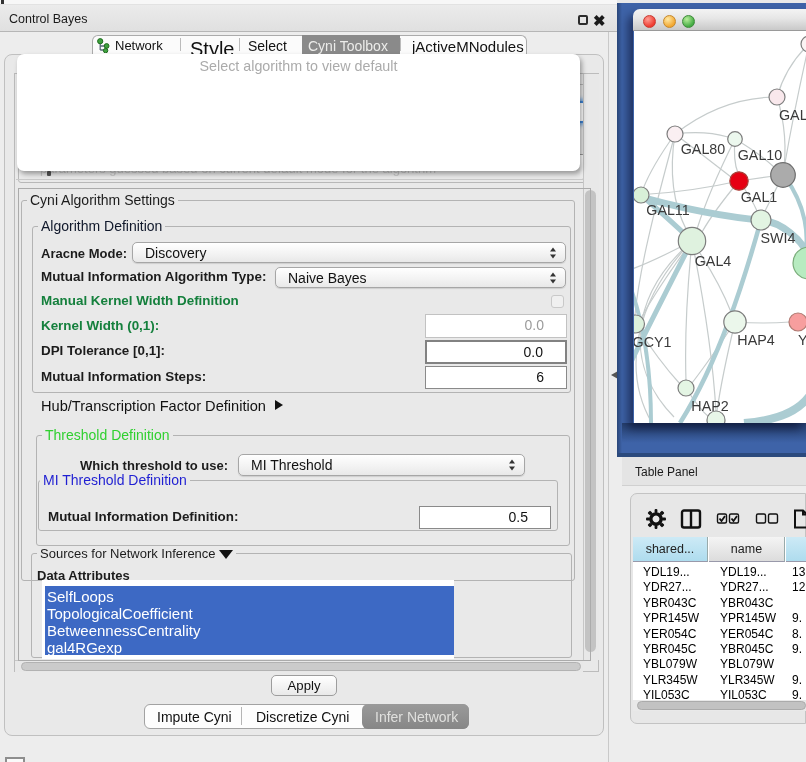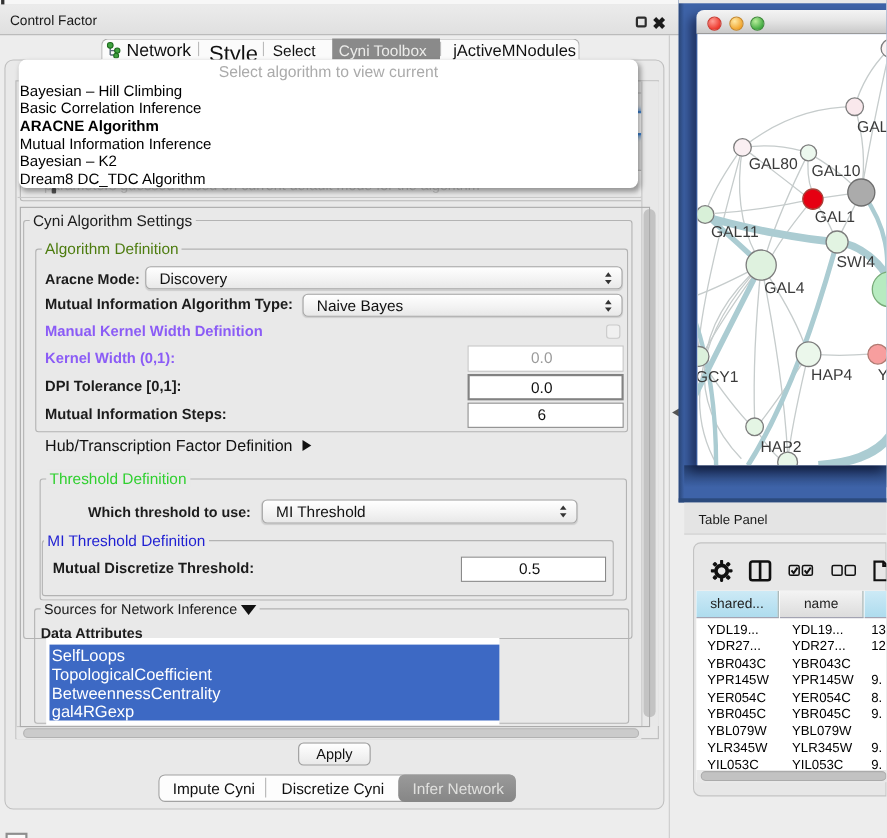--- a/index.html
+++ b/index.html
@@ -1,56 +1,56 @@
 <!DOCTYPE html>
 <html><head><meta charset="utf-8">
 <style>
 *{margin:0;padding:0;box-sizing:border-box}
 html,body{width:806px;height:762px}
 body{position:relative;font-family:"Liberation Sans",sans-serif;font-size:14px;overflow:hidden;background:#EDEDED;color:#111}
 .abs{position:absolute}
 .lbl{position:absolute;font-weight:bold;color:#1c1c1c;white-space:nowrap;font-size:13.4px}
-.glbl{position:absolute;font-weight:bold;color:#8b5cf6;white-space:nowrap;font-size:13.4px}
+.glbl{position:absolute;font-weight:bold;color:#15803d;white-space:nowrap;font-size:13.4px}
 .grp{position:absolute;border:1px solid #b3b3b3;border-radius:3px}
 .gtit{position:absolute;top:-9px;left:5px;background:#e9e9e9;padding:0 3px;white-space:nowrap}
 .combo{position:absolute;background:linear-gradient(#ffffff,#f2f2f2 60%,#e8e8e8);border:1px solid #a6a6a6;border-radius:5px;box-shadow:0 1px 1px rgba(0,0,0,.12)}
 .combo .ct{position:absolute;left:12px;top:0;bottom:0;display:flex;align-items:center;white-space:nowrap}
 .arrows{position:absolute;right:8px;top:50%;transform:translateY(-50%);width:7px;height:11px}
 .arrows i{position:absolute;left:0;width:0;height:0;border-left:3.5px solid transparent;border-right:3.5px solid transparent}
 .arrows i.up{top:0;border-bottom:4.5px solid #333}
 .arrows i.dn{bottom:0;border-top:4.5px solid #333}
-.field{position:absolute;background:#fff;text-align:center;padding-right:7px;line-height:21px}
+.field{position:absolute;background:#fff;text-align:right;padding-right:22px;line-height:21px}
 </style></head>
 <body>
 
 <div class="abs" style="left:0;top:0;width:618px;height:762px;background:#EDEDED"></div>
 <div class="abs" style="left:0;top:0;width:618px;height:5px;background:#f7f7f7;border-bottom:1px solid #e2e2e2"></div>
 <div class="abs" style="left:1px;top:0;width:3px;height:4px;background:#333"></div>
 
 <div class="abs" style="left:0;top:5px;width:618px;height:27px;background:linear-gradient(#ebebeb,#e0e0e0);border-bottom:1px solid #b6b6b6"></div>
-<div class="abs" style="left:9px;top:12px;font-size:12.5px;color:#1a1a1a">Control Factor</div>
+<div class="abs" style="left:9px;top:12px;font-size:12.5px;color:#1a1a1a">Control Bayes</div>
 <div class="abs" style="left:578px;top:15px;width:10px;height:10px;border:2px solid #2c2c2c;border-radius:2px"></div>
 <div class="abs" style="left:593px;top:12px;font-size:15px;font-weight:bold;color:#1a1a1a">✖</div>
 
 <div class="abs" style="left:4px;top:54px;width:600px;height:682px;background:#e9e9e9;border:1px solid #c0c0c0;border-radius:8px"></div>
 <div class="abs" style="left:608px;top:32px;width:1px;height:730px;background:#c9c9c9"></div>
 
 <div class="abs" style="left:92px;top:35px;width:435px;height:19px;background:#fbfbfb;border:1px solid #ababab;border-bottom:none;border-radius:6px 6px 0 0"></div>
 <div class="abs" style="left:180px;top:38px;width:1px;height:13px;background:#bbb"></div>
 <div class="abs" style="left:239px;top:38px;width:1px;height:13px;background:#bbb"></div>
 <div class="abs" style="left:302px;top:35px;width:98px;height:19px;background:#8a8a8a"></div>
 <div class="abs" style="left:400px;top:38px;width:1px;height:13px;background:#bbb"></div>
 
 <svg class="abs" style="left:97px;top:38px" width="14" height="15" viewBox="0 0 14 15">
 <path d="M3.2 4 L3.2 12 M3.2 8 L9 8 M3.2 12 L8 12" stroke="#5a6b7a" stroke-width="1.3" fill="none"></path>
 <circle cx="3.2" cy="3.2" r="2.6" fill="#3fa23f" stroke="#1e6b1e"></circle>
 <circle cx="9.6" cy="8" r="2.4" fill="#3fa23f" stroke="#1e6b1e"></circle>
 <circle cx="8.6" cy="12.6" r="2.2" fill="#3fa23f" stroke="#1e6b1e"></circle>
 </svg>
-<div class="abs" style="left:115px;top:38px;font-size:16px;color:#111">Network</div>
+<div class="abs" style="left:115px;top:38px;font-size:13px;color:#111">Network</div>
 <div class="abs" style="left:190px;top:38px;font-size:20px;color:#111">Style</div>
 <div class="abs" style="left:248px;top:38px;font-size:14px;color:#111">Select</div>
 <div class="abs" style="left:308px;top:38px;font-size:14px;color:#ececea">Cyni Toolbox</div>
 <div class="abs" style="left:412px;top:38px;font-size:15px;color:#111">jActiveMNodules</div>
 
 <div class="abs" style="left:14px;top:73px;width:585px;height:599px;border:1px solid #bcbcbc;background:#e9e9e9"></div>
 
 <div class="abs" style="left:18px;top:84px;width:576px;height:99px;border:1px solid #b8b8b8;border-radius:3px"></div>
 <div class="abs" style="left:30px;top:101px;width:558px;height:22px;background:#fff;border:2.5px solid #3f86d8;border-radius:6px;box-shadow:0 0 4px 2px rgba(100,160,225,.9)"></div>
 <div class="abs" style="left:580px;top:154px;width:8px;height:26px;background:linear-gradient(#ffffff,#e8e8e8);border:1px solid #9a9a9a;border-left:none;border-radius:0 6px 6px 0"></div>
@@ -65,21 +65,21 @@
 
 <div class="abs" style="left:15px;top:660px;width:568px;height:12px;background:#e8e8e8;border-top:1px solid #c6c6c6"></div>
 <div class="abs" style="left:21px;top:662px;width:560px;height:9px;background:#cbcbcb;border:1px solid #b2b2b2;border-radius:4.5px"></div>
 
 <div class="abs" style="left:18px;top:188px;width:573px;height:473px;border:1px solid #ababab"></div>
 <div class="grp" style="left:21px;top:200px;width:554px;height:381px">
   <span class="gtit" style="color:#1c1c1c">Cyni Algorithm Settings</span>
 </div>
 
 <div class="grp" style="left:32px;top:226px;width:539px;height:167px">
-  <span class="gtit" style="color:#4d7c0f">Algorithm Definition</span>
+  <span class="gtit" style="color:#0f172a">Algorithm Definition</span>
 </div>
 <div class="lbl" style="left:41px;top:246px;font-size:13px">Aracne Mode:</div>
 <div class="combo" style="left:132px;top:242px;width:434px;height:21px">
     <span class="ct">Discovery</span>
     <span class="arrows">
       <i class="up"></i>
       <i class="dn"></i>
     </span>
   </div>
 <div class="lbl" style="left:41px;top:269px">Mutual Information Algorithm Type:</div>
@@ -105,46 +105,38 @@
   <span class="gtit" style="color:#30d030">Threshold Definition</span>
 </div>
 <div class="lbl" style="left:80px;top:458px;font-size:13px">Which threshold to use:</div>
 <div class="combo" style="left:238px;top:454px;width:287px;height:22px">
     <span class="ct">MI Threshold</span>
     <span class="arrows">
       <i class="up"></i>
       <i class="dn"></i>
     </span>
   </div>
-<div class="grp" style="left:38px;top:491px;width:520px;height:51px">
+<div class="grp" style="left:38px;top:480px;width:520px;height:51px">
   <span class="gtit" style="color:#1f1fd2;left:1px">MI Threshold Definition</span>
 </div>
-<div class="lbl" style="left:48px;top:509px">Mutual Discretize Threshold:</div>
+<div class="lbl" style="left:48px;top:509px">Mutual Information Definition:</div>
 <div class="field" style="left:419px;top:506px;width:132px;height:23px;border:1px solid #8a8a8a">0.5</div>
 
 <div class="grp" style="left:31px;top:553px;width:541px;height:105px">
   <span class="gtit" style="color:#1c1c1c;font-weight:normal;font-size:13px;top:-8px">Sources for Network Inference <span style="display:inline-block;width:0;height:0;border-left:7px solid transparent;border-right:7px solid transparent;border-top:9px solid #111;vertical-align:-1px"></span></span>
 </div>
 <div class="lbl" style="left:37px;top:568px;font-size:13px">Data Attributes</div>
 <div class="abs" style="left:42px;top:580px;width:412px;height:79px;background:#fff;overflow:hidden">
   <div class="abs" style="left:3px;top:6px;width:498px;height:69px;background:#3d69c4"></div>
   <div class="abs" style="left:5px;top:8px;color:#fff;line-height:17px;font-size:15px">SelfLoops<br>TopologicalCoefficient<br>BetweennessCentrality<br>gal4RGexp</div>
   <div class="abs" style="left:504px;top:4px;width:11px;height:58px;background:#c6c6c6;border-radius:5.5px"></div>
 </div>
 
 <div class="abs" style="left:17px;top:54px;width:563px;height:117px;background:#fff;border-radius:7px;box-shadow:2px 3px 5px rgba(0,0,0,.35)">
-  <div style="position:absolute;left:0;right:0;top:4px;text-align:center;color:#ababab;font-size:14.3px">Select algorithm to view current</div>
-  <div style="position:absolute;left:1px;top:21px;line-height:16px;color:#000;white-space:nowrap;font-size:13.7px">
-    Bayesian – Hill Climbing<br>
-    Basic Correlation Inference<br>
-    <b>ARACNE Algorithm</b><br>
-    Mutual Information Inference<br>
-    Bayesian – K2<br>
-    Dream8 DC_TDC Algorithm
-  </div>
+  <div style="position:absolute;left:0;right:0;top:4px;text-align:center;color:#ababab;font-size:14.3px">Select algorithm to view default</div>
 </div>
 
 <div class="abs" style="left:271px;top:675px;width:66px;height:21px;background:linear-gradient(#ffffff,#e9e9e9);border:1px solid #9d9d9d;border-radius:5px;text-align:center;line-height:20px;color:#111;font-size:13.2px">Apply</div>
 <div class="abs" style="left:144px;top:704px;width:325px;height:25px;background:#fdfdfd;border:1px solid #a2a2a2;border-radius:6px"></div>
 <div class="abs" style="left:241px;top:707px;width:1px;height:18px;background:#b5b5b5"></div>
 <div class="abs" style="left:362px;top:704px;width:107px;height:25px;background:linear-gradient(#9a9a9a,#868686);border-radius:6px"></div>
 <div class="abs" style="left:157px;top:709px;color:#111">Impute Cyni</div>
 <div class="abs" style="left:256px;top:709px;color:#111">Discretize Cyni</div>
 <div class="abs" style="left:375px;top:709px;color:#e0e0de">Infer Network</div>
 

